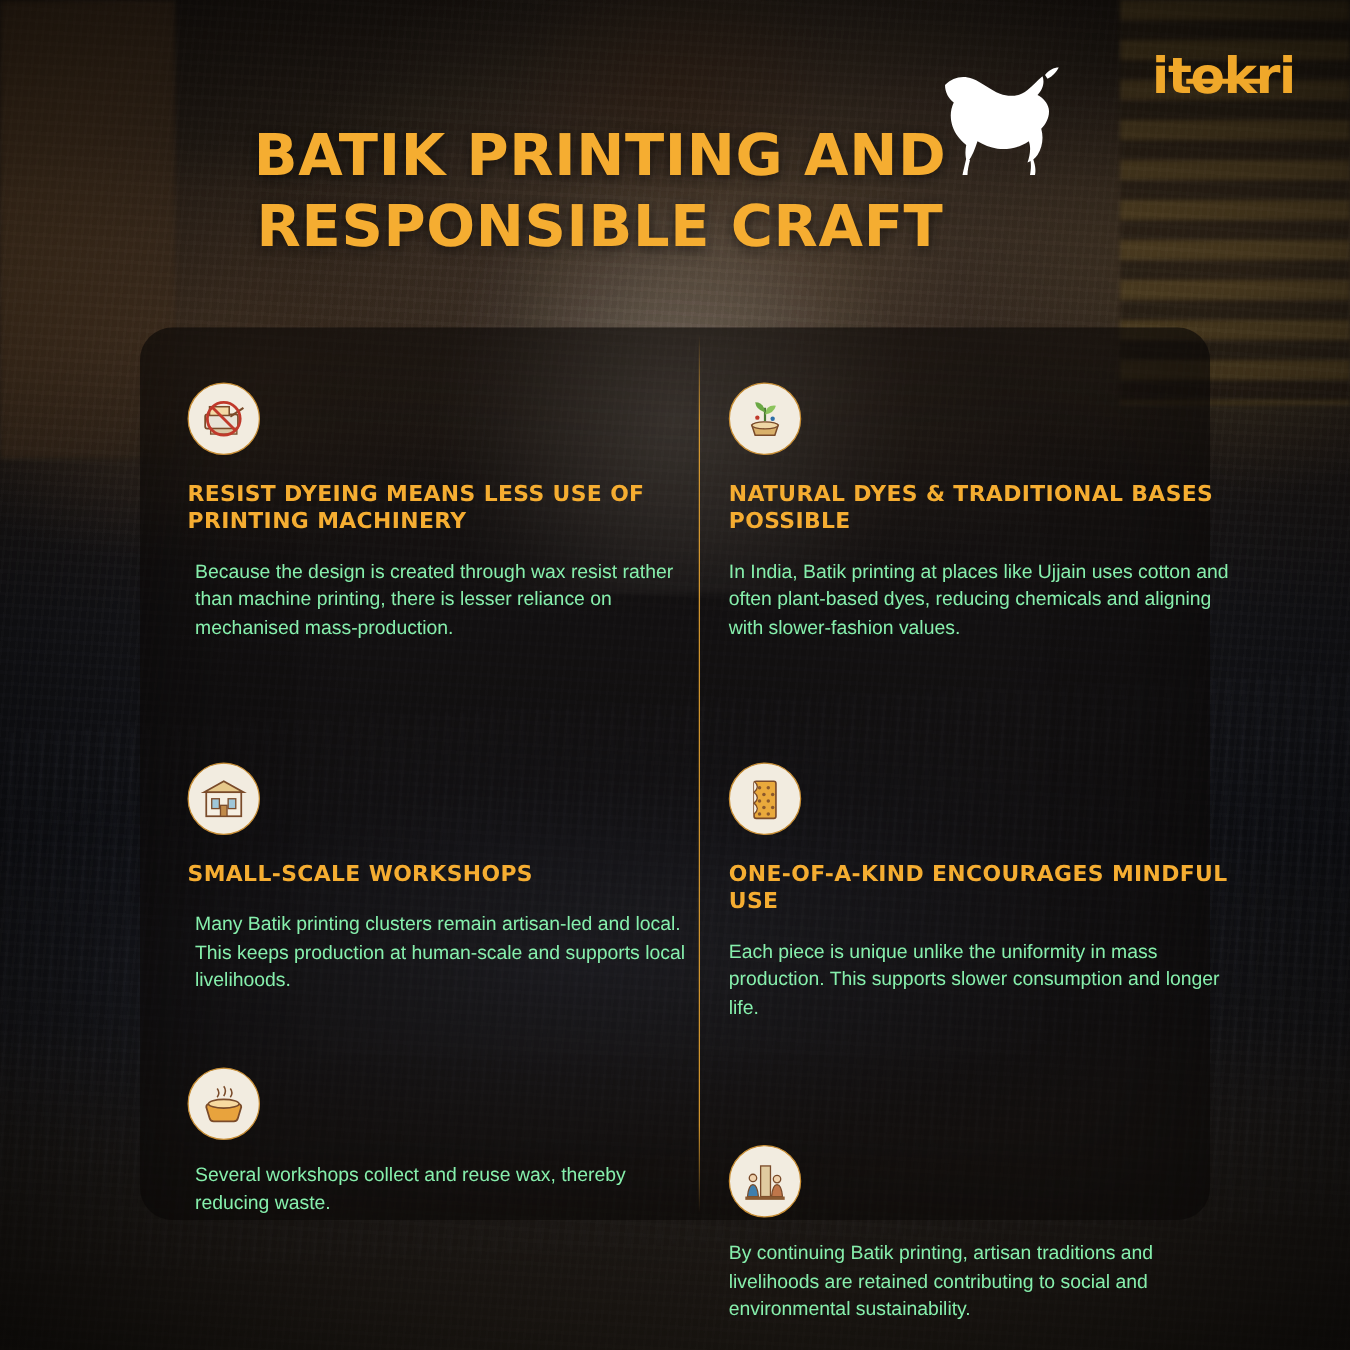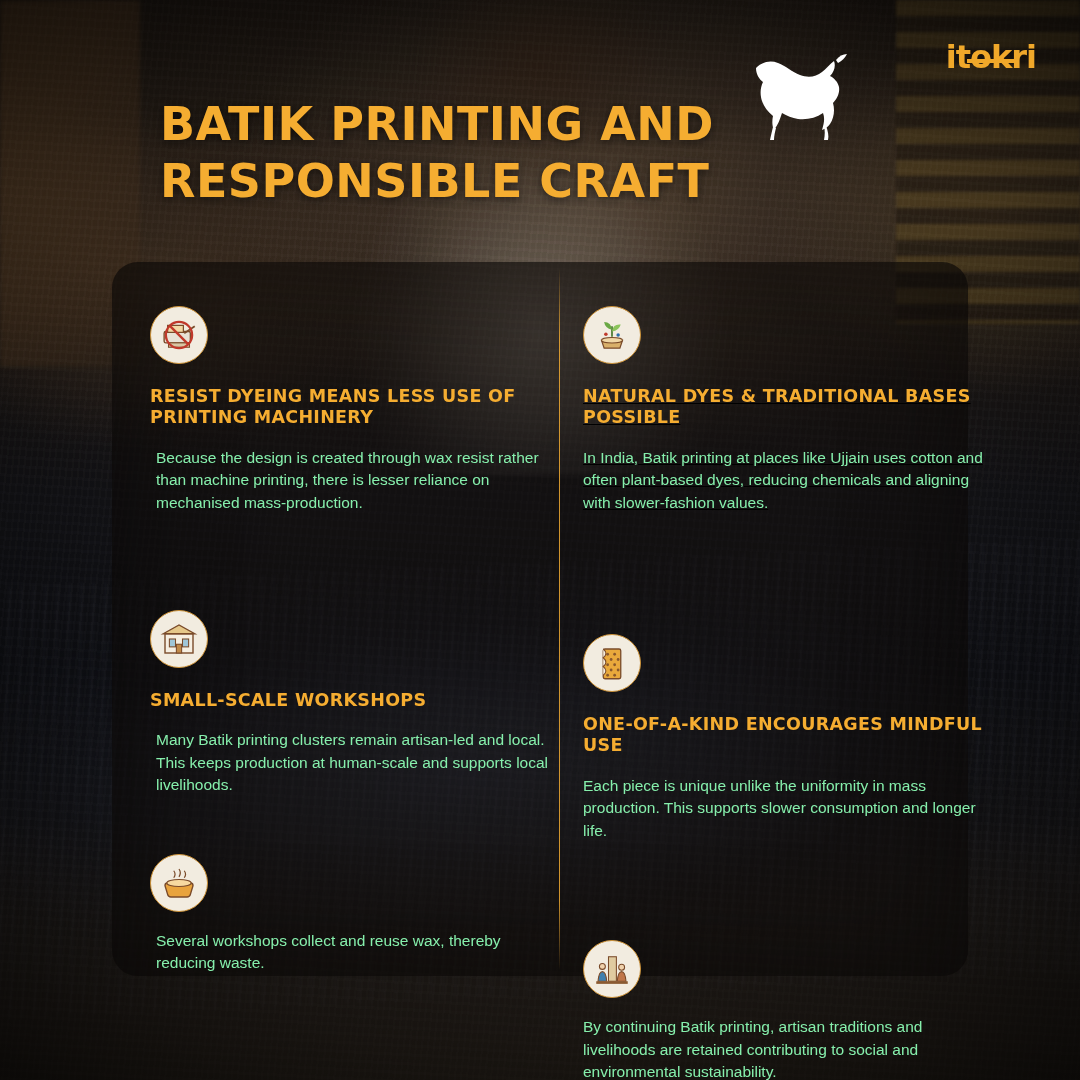--- a/index.html
+++ b/index.html
@@ -88,21 +88,21 @@
     background:
       radial-gradient(ellipse 78% 68% at 50% 46%, rgba(0,0,0,0) 30%, rgba(0,0,0,0.45) 78%, rgba(0,0,0,0.72) 100%),
       linear-gradient(180deg, rgba(0,0,0,0.30) 0%, rgba(0,0,0,0.05) 18%, rgba(0,0,0,0.05) 78%, rgba(0,0,0,0.42) 100%);
   }
 
   
   .brand-logo {
     position: absolute;
     top: 38px;
     right: 44px;
-    font-size: 32px;
+    font-size: 40px;
     font-weight: bold;
     letter-spacing: -1px;
     color: #f0a82a;
     font-family: "DejaVu Sans", sans-serif;
   }
   .brand-logo .strike {
     position: relative;
   }
   .brand-logo .strike::after {
     content: "";
@@ -120,21 +120,21 @@
     left: 742px;
     width: 115px;
     height: 88px;
   }
 
   .title {
     position: absolute;
     top: 96px;
     left: 0;
     width: 960px;
-    text-align: left;
+    text-align: center;
     padding: 0 160px;
     font-size: 46px;
     line-height: 1.24;
     font-weight: bold;
     letter-spacing: 0.5px;
     color: #f5ad31;
     text-shadow: 0 2px 10px rgba(0,0,0,0.55);
     font-family: "DejaVu Sans", sans-serif;
   }
 
@@ -280,21 +280,21 @@
           </svg>
         </div>
       </div>
       <div class="item-body indent-left">Several workshops collect and reuse wax, thereby reducing waste.</div>
     </div>
 
   </div>
 
   <div class="col col-right">
 
-    <div class="item" style="margin-bottom:120px;text-decoration:underline;">
+    <div class="item" style="margin-bottom:96px;">
       <div class="item-head">
         <div class="badge">
           <svg viewBox="0 0 48 48" width="42" height="42">
             <path d="M24 26 V14" stroke="#4a7a33" stroke-width="2" fill="none"></path>
             <path d="M24 18 q-8 -2 -9 -9 q8 0 9 9 z" fill="#6aa844"></path>
             <path d="M24 20 q8 -1 10 -8 q-9 -1 -10 8 z" fill="#8cc45c"></path>
             <path d="M12 30 h24 l-3 9 h-18 z" fill="#d9b06a" stroke="#7a4b2a" stroke-width="1.4"></path>
             <ellipse cx="24" cy="30" rx="12" ry="3.2" fill="#f0d7a5" stroke="#7a4b2a" stroke-width="1.2"></ellipse>
             <circle cx="17" cy="23" r="2" fill="#c0392b"></circle>
             <circle cx="31" cy="24" r="2" fill="#2e6fa8"></circle>

